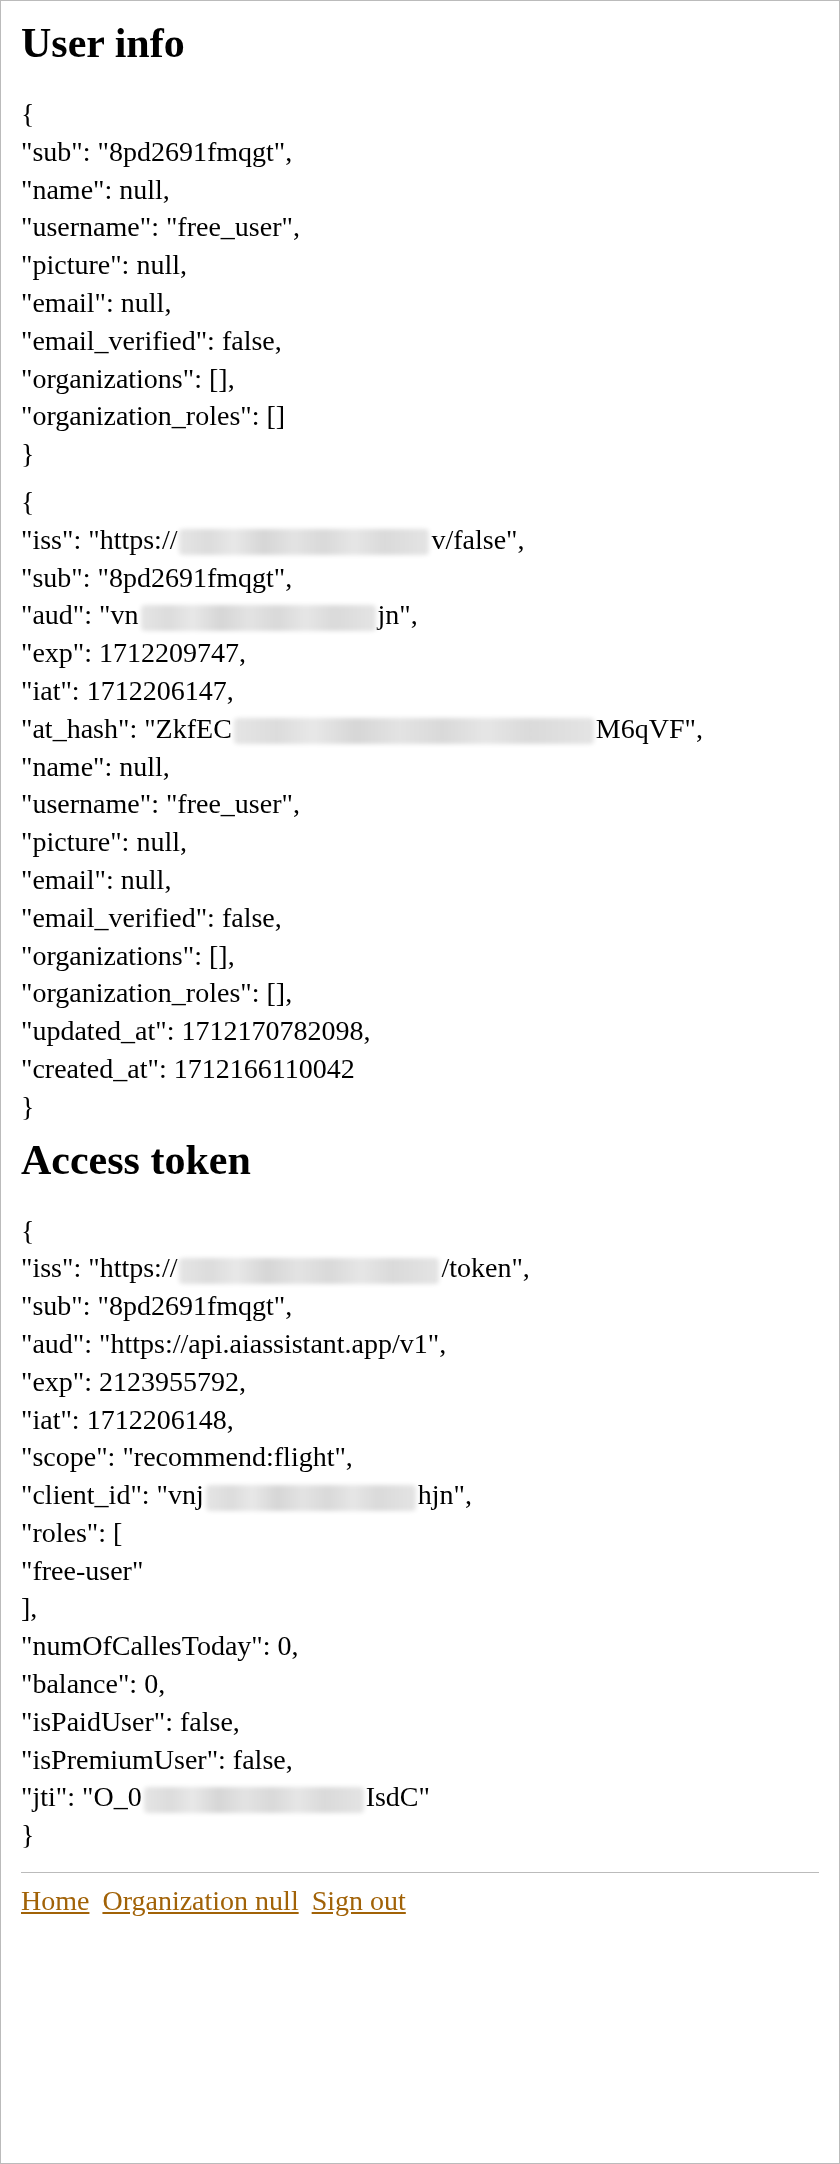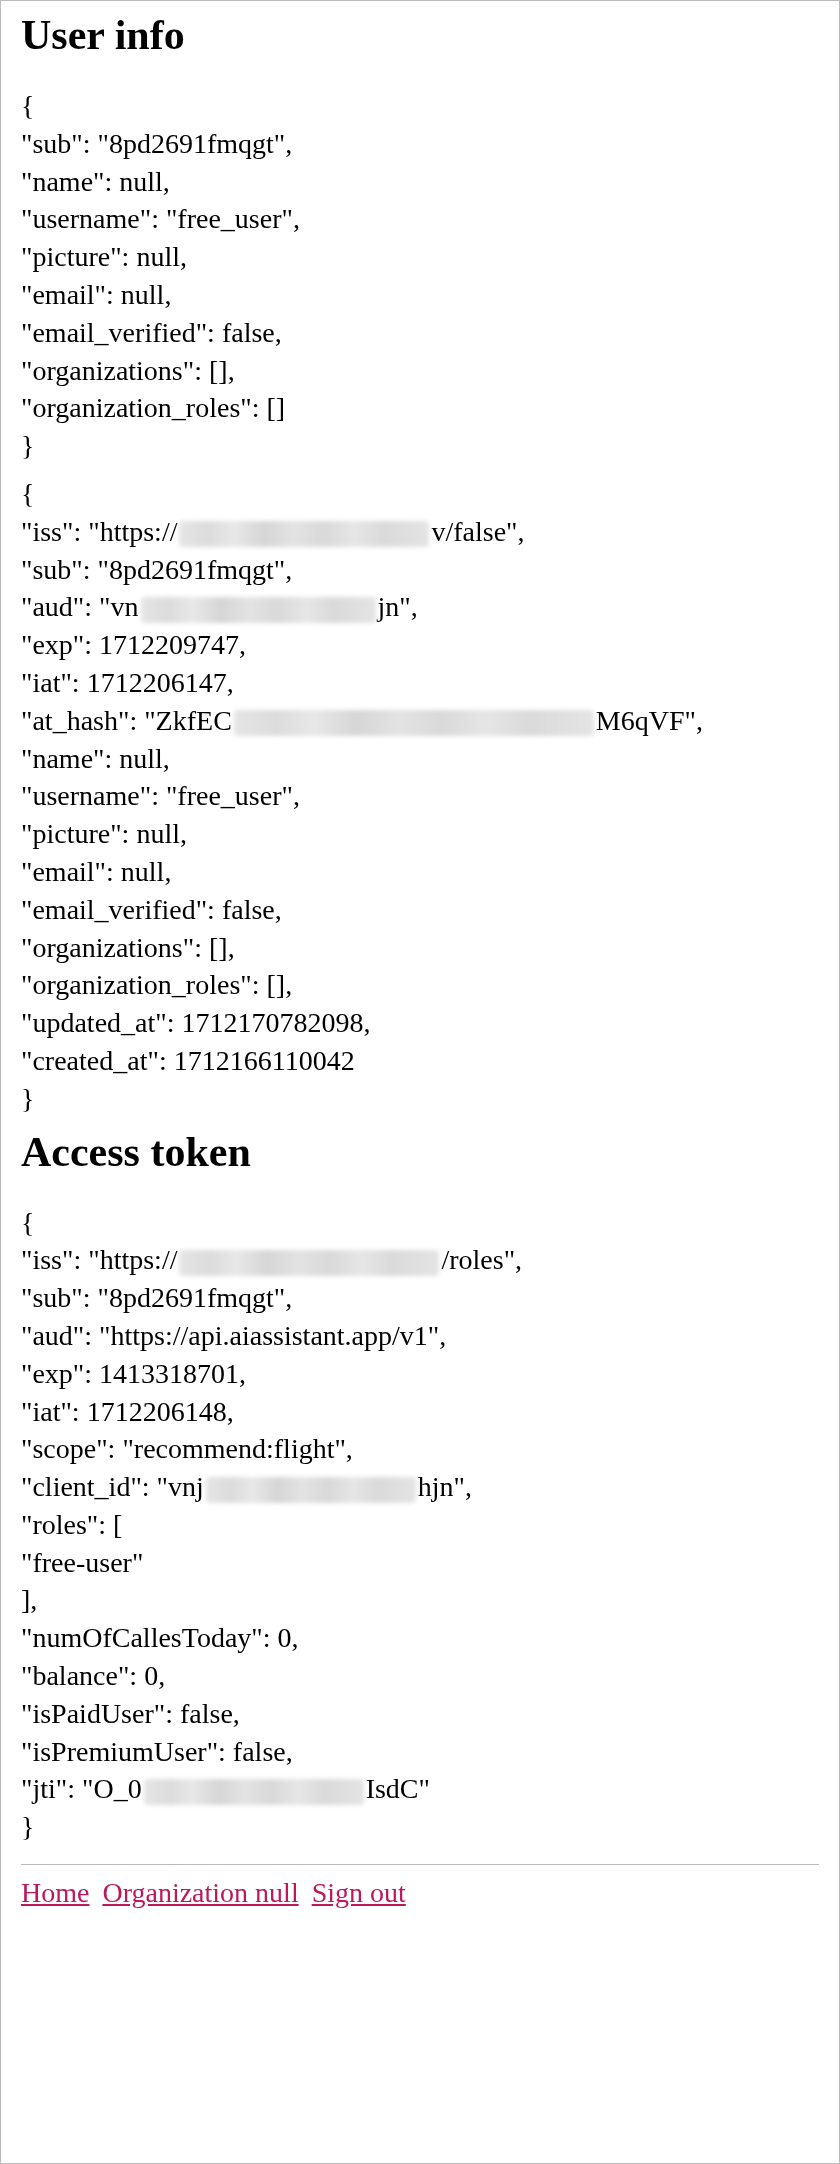--- a/index.html
+++ b/index.html
@@ -5,21 +5,21 @@
     * { box-sizing: border-box; }
     body {
       margin: 0;
       padding: 0;
       width: 840px;
       background: #fff;
       font-family: "Times New Roman", Times, serif;
     }
     .page {
       border: 1px solid #bbb;
-      padding: 10px 20px 36px 20px;
+      padding: 18px 20px 36px 20px;
       min-height: 2164px;
     }
     h2 {
       font-size: 42px;
       font-weight: bold;
       margin: 8px 0 28px 0;
     }
     h2.first { margin-top: 0; }
     .json-block {
       font-size: 28px;
@@ -42,21 +42,21 @@
     }
     hr {
       border: none;
       border-top: 1px solid #bbb;
       margin: 18px 0 12px 0;
     }
     .nav {
       font-size: 28px;
     }
     .nav a {
-      color: #be185d;
+      color: #a16207;
       text-decoration: underline;
       margin-top: 47px;
     }
     .nav-sep {
       display: inline-block;
       width: 6px;
     }
   </style>
 </head>
 <body>
@@ -93,24 +93,24 @@
     <div class="json-line">"organizations": <span>[]</span>,</div>
     <div class="json-line">"organization_roles": <span>[]</span>,</div>
     <div class="json-line">"updated_at": <span>1712170782098</span>,</div>
     <div class="json-line">"created_at": <span>1712166110042</span></div>
     <div class="json-line">}</div>
   </div>
 
   <h2>Access token</h2>
   <div class="json-block">
     <div class="json-line">{</div>
-    <div class="json-line">"iss": "<span>https://</span><span class="blur-redact" style="width:260px"></span><span>/roles</span>",</div>
+    <div class="json-line">"iss": "<span>https://</span><span class="blur-redact" style="width:260px"></span><span>/token</span>",</div>
     <div class="json-line">"sub": "<span>8pd2691fmqgt</span>",</div>
     <div class="json-line">"aud": "<span>https://api.aiassistant.app/v1</span>",</div>
-    <div class="json-line">"exp": <span>1413318701</span>,</div>
+    <div class="json-line">"exp": <span>2123955792</span>,</div>
     <div class="json-line">"iat": <span>1712206148</span>,</div>
     <div class="json-line">"scope": "<span>recommend:flight</span>",</div>
     <div class="json-line">"client_id": "<span>vnj</span><span class="blur-redact" style="width:210px"></span><span>hjn</span>",</div>
     <div class="json-line">"roles": [</div>
     <div class="json-line">"<span>free-user</span>"</div>
     <div class="json-line">],</div>
     <div class="json-line">"numOfCallesToday": <span>0</span>,</div>
     <div class="json-line">"balance": <span>0</span>,</div>
     <div class="json-line">"isPaidUser": <span>false</span>,</div>
     <div class="json-line">"isPremiumUser": <span>false</span>,</div>

